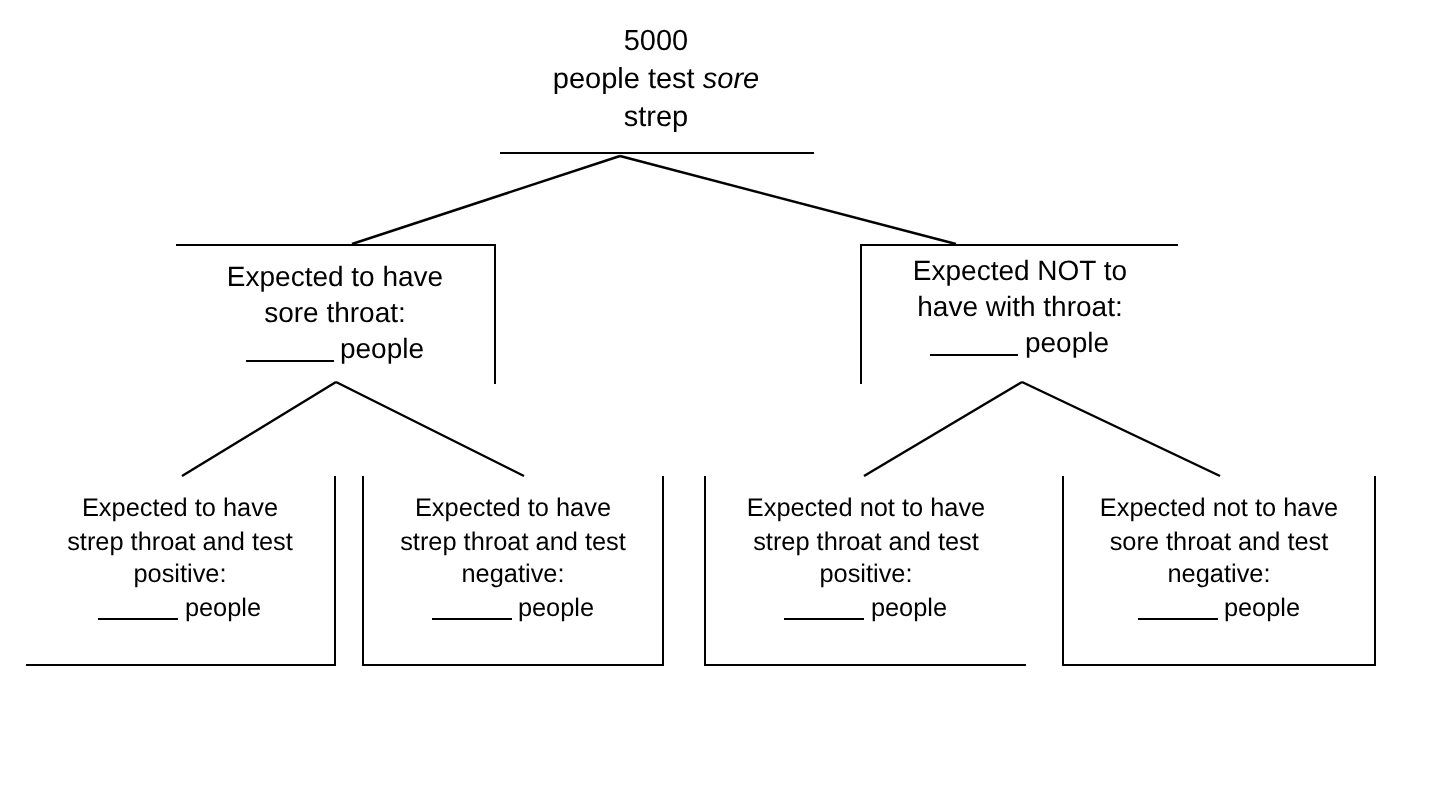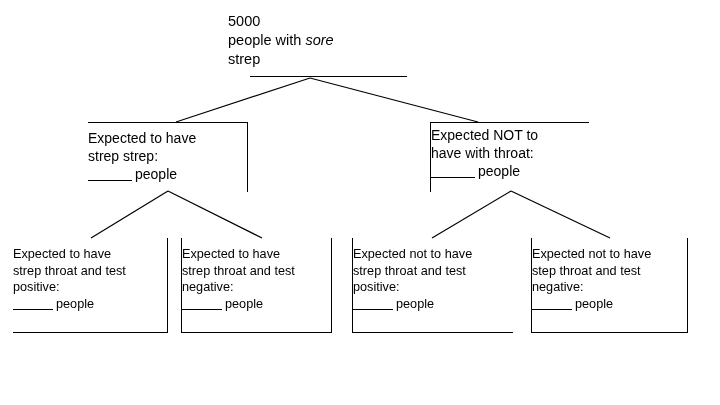--- a/index.html
+++ b/index.html
@@ -21,21 +21,21 @@
     left: 0;
     top: 0;
     width: 720px;
     height: 405px;
     pointer-events: none;
   }
 
   .node {
     position: absolute;
     box-sizing: border-box;
-    text-align: left;
+    text-align: center;
     line-height: 1.30;
     color: #000000;
   }
   .node .line {
     display: block;
     white-space: nowrap;
   }
   .blank {
     display: inline-block;
     border-bottom: 1.6px solid #000000;
@@ -135,28 +135,28 @@
 
     <line x1="168" y1="191" x2="91" y2="238" stroke="#000000" stroke-width="1.2"></line>
     <line x1="168" y1="191" x2="262" y2="238" stroke="#000000" stroke-width="1.2"></line>
 
     <line x1="511" y1="191" x2="432" y2="238" stroke="#000000" stroke-width="1.2"></line>
     <line x1="511" y1="191" x2="610" y2="238" stroke="#000000" stroke-width="1.2"></line>
   </svg>
 
   <div class="node" id="node-root">
     <span class="line">5000</span>
-    <span class="line"><span>people with </span><span class="ital">sore</span></span>
+    <span class="line"><span>people test </span><span class="ital">sore</span></span>
     <span class="line">strep</span>
   </div>
   <div id="root-rule"></div>
 
   <div class="node" id="node-l2-left">
     <span class="line">Expected to have</span>
-    <span class="line">strep strep:</span>
+    <span class="line">sore throat:</span>
     <span class="line"><span class="blank"></span><span>people</span></span>
   </div>
 
   <div class="node" id="node-l2-right">
     <span class="line">Expected NOT to</span>
     <span class="line">have with throat:</span>
     <span class="line"><span class="blank"></span><span>people</span></span>
   </div>
 
   <div class="node leaf" id="node-leaf-0">
@@ -175,18 +175,18 @@
 
   <div class="node leaf" id="node-leaf-2">
     <span class="line">Expected not to have</span>
     <span class="line">strep throat and test</span>
     <span class="line">positive:</span>
     <span class="line"><span class="blank blank-sm"></span><span>people</span></span>
   </div>
 
   <div class="node leaf" id="node-leaf-3">
     <span class="line">Expected not to have</span>
-    <span class="line">step throat and test</span>
+    <span class="line">sore throat and test</span>
     <span class="line">negative:</span>
     <span class="line"><span class="blank blank-sm"></span><span>people</span></span>
   </div>
 
 </div>
 
 </body></html>

